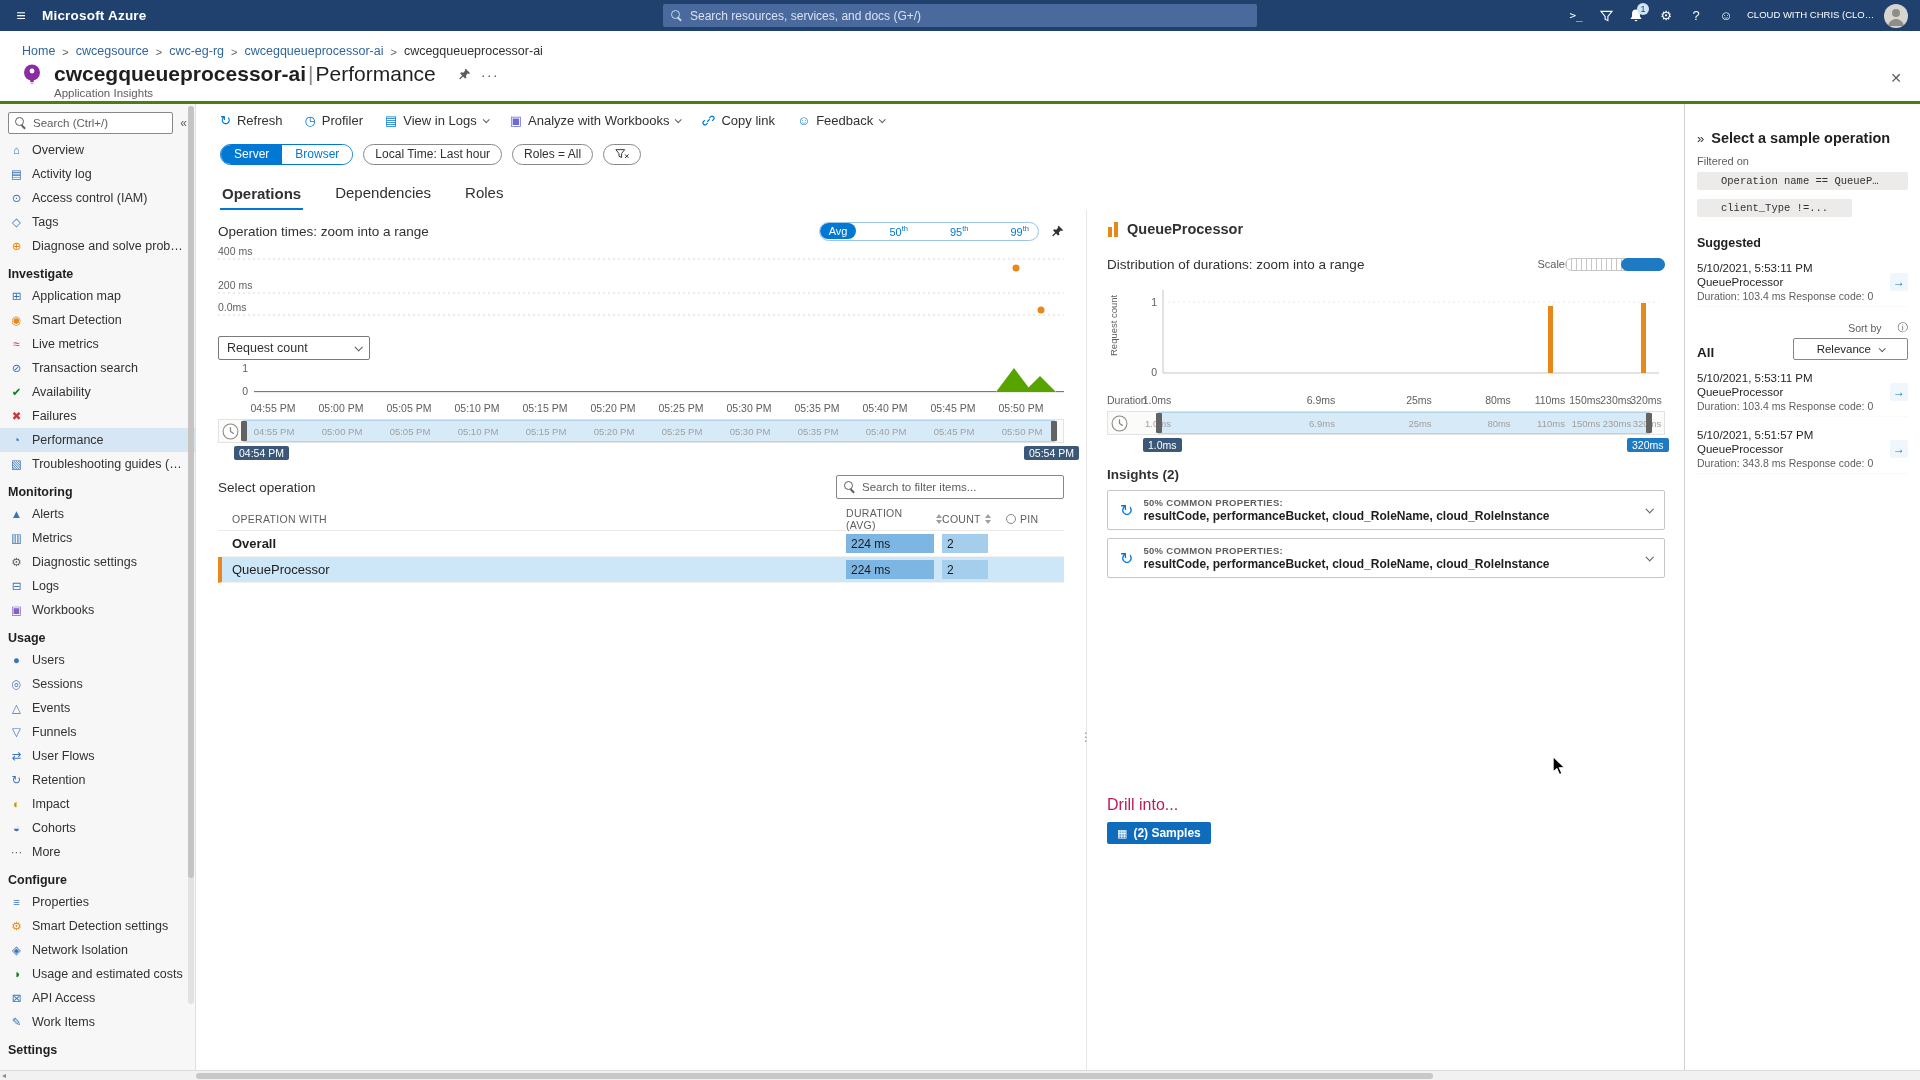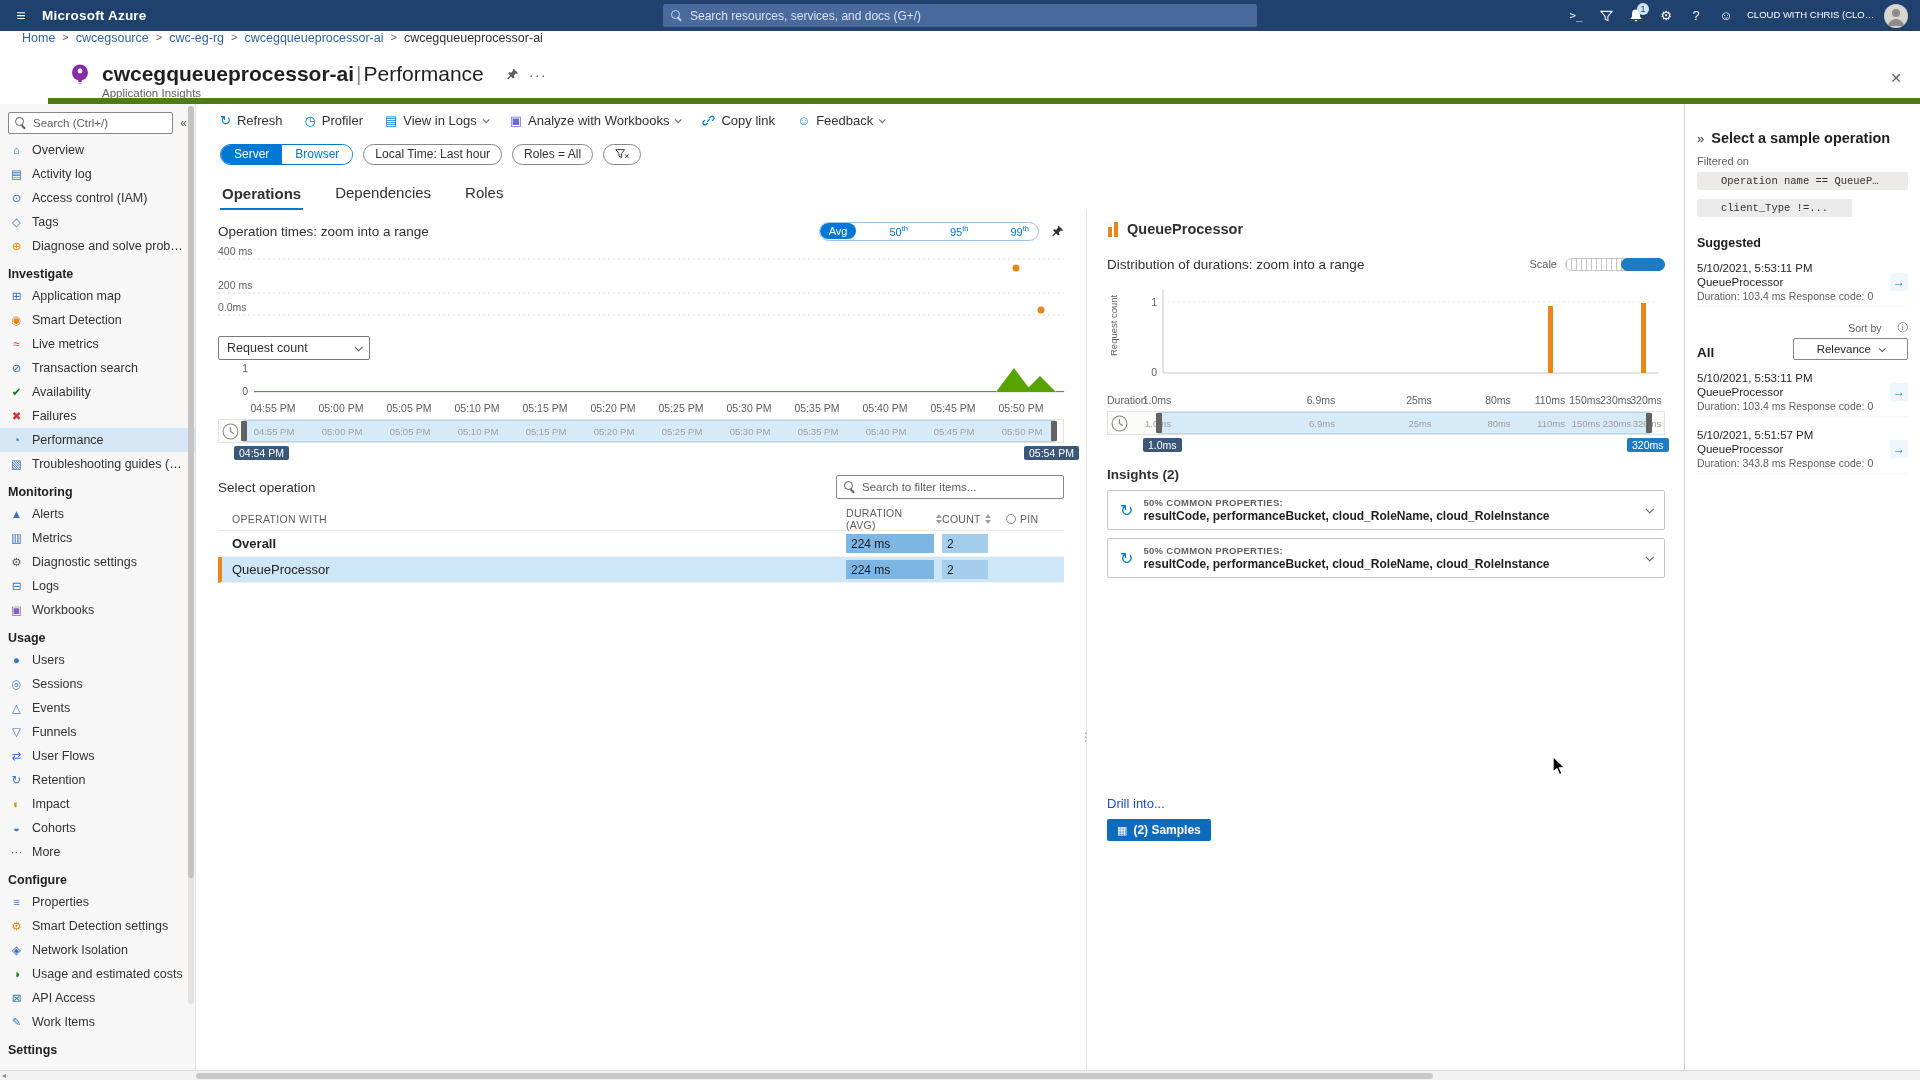--- a/index.html
+++ b/index.html
@@ -25,27 +25,27 @@
   
   .mag { position:relative; width:12px; height:12px; flex:0 0 12px; }
   .mag::before { content:""; position:absolute; width:7px; height:7px; border:1.5px solid #c9d6ea; border-radius:50%; left:0; top:0; }
   .mag::after { content:""; position:absolute; width:5px; height:1.5px; background:#c9d6ea; transform:rotate(45deg); left:6px; top:8.5px; }
   .mag.dark::before { border-color:#605e5c; } .mag.dark::after { background:#605e5c; }
 
   .chev { display:inline-block; width:6px; height:6px; border-right:1.5px solid #605e5c; border-bottom:1.5px solid #605e5c; transform:rotate(45deg) translateY(-1px); }
   .chev.sm { width:5px; height:5px; }
 
   
-  .crumbs { height:27px; display:flex; align-items:flex-start; padding-left:22px; font-size:12.5px; }
+  .crumbs { height:27px; display:flex; align-items:flex-end; padding-left:22px; font-size:12.5px; }
   .crumb { color:#31659c; cursor:pointer; }
   .crumb.current { color:#323130; cursor:default; }
   .crumb-sep { color:#605e5c; margin:0 7px; font-size:11px; }
 
   
-  .page-head { height:46px; position:relative; padding:4px 0 0 20px; border-bottom:6px solid #4d7c0f;margin-left:48px; }
+  .page-head { height:46px; position:relative; padding:4px 0 0 20px; border-bottom:3px solid #4d7c0f; }
   .ph-row { display:flex; align-items:center; gap:10px; }
   .ph-title { font-size:21px; color:#201f1e; }
   .ph-title b { font-weight:bold; }
   .ph-sep { color:#8a8886; padding:0 2px; }
   .ph-more { color:#605e5c; font-size:15px; letter-spacing:1px; cursor:pointer; }
   .ph-sub { font-size:11.5px; color:#605e5c; margin:1px 0 0 34px; }
   .ph-close { position:absolute; right:18px; top:12px; font-size:14px; color:#605e5c; cursor:pointer; }
 
   
   .content { display:flex; height:976px; }
@@ -131,33 +131,33 @@
   .t-row.selected { background:#cde6f8; border-left-color:#e8871a; }
   .val-bar { position:relative; height:19px; display:flex; align-items:center; }
   .val-bar .fill { position:absolute; left:0; top:0; bottom:0; background:#7db6e3; }
   .val-bar.lite .fill { background:#a5cdec; }
   .val-bar span { position:relative; font-size:12px; color:#1b1a19; padding-left:5px; }
 
   
   .group-head { display:flex; align-items:center; gap:8px; height:22px; }
   .group-name { font-size:14.5px; font-weight:bold; color:#323130; }
   .dist-title-row { display:flex; align-items:center; margin-top:14px; height:20px; }
-  .scale-wrap { margin-left:auto; display:flex; align-items:center; gap:8px; }
+  .scale-wrap { margin-left:auto; display:flex; align-items:center; }
   .scale-label { font-size:11px; color:#605e5c; }
   .scale-toggle { width:100px; height:13px; border:1px solid #c8c6c4; border-radius:7px; position:relative; background:repeating-linear-gradient(90deg,#c8c6c4 0 1px,#fff 1px 5px); cursor:pointer; }
   .scale-toggle .knob { position:absolute; right:-1px; top:-1px; width:44px; height:13px; background:#1e7ac2; border-radius:7px; }
 
   .ins-head { font-size:13.5px; font-weight:bold; color:#323130; margin-top:12px; }
   .ins-card { margin-top:8px; height:40px; border:1px solid #c8c6c4; border-radius:2px; display:flex; align-items:center; gap:10px; padding:0 12px; cursor:pointer; background:#fff; }
   .ins-ic { color:#0078d4; font-size:16px; }
   .ins-kicker { font-size:9.5px; color:#605e5c; font-weight:bold; letter-spacing:.3px; }
   .ins-props { font-size:12px; color:#201f1e; font-weight:bold; margin-top:1px; }
   .ins-chev { margin-left:auto; }
 
-  .drill-label { font-size:13px; color:#1d4ed8; margin-top:218px; }
+  .drill-label { font-size:16px; color:#be185d; margin-top:218px; }
   .samples-btn { margin-top:8px; display:inline-flex; align-items:center; gap:6px; background:#0f6cbd; color:#fff; font-size:12px; font-weight:bold; border-radius:2px; padding:4px 10px; cursor:pointer; }
   .samples-btn .ic { font-size:11px; }
 
   .col-dots { position:absolute; left:1080px; top:730px; color:#979593; font-size:12px; }
 
   
   .sample-panel { width:236px; flex:0 0 236px; border-left:1px solid #d2d0ce; padding:26px 12px 0 12px; background:#fff; }
   .sp-title-row { display:flex; align-items:center; gap:7px; }
   .sp-collapse { font-size:13px; color:#323130; cursor:pointer; }
   .sp-title { font-size:14.5px; font-weight:bold; color:#201f1e; }

